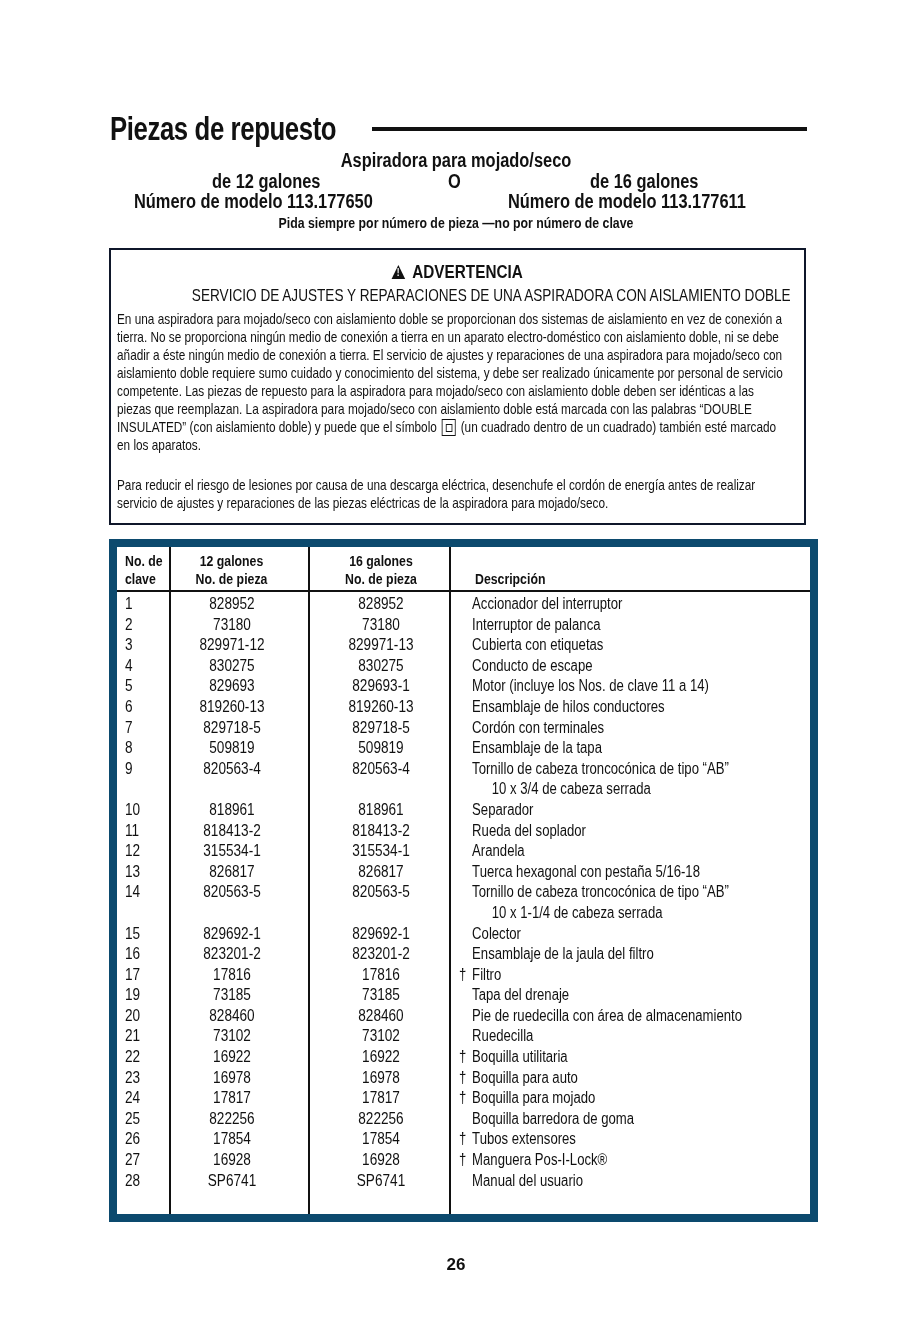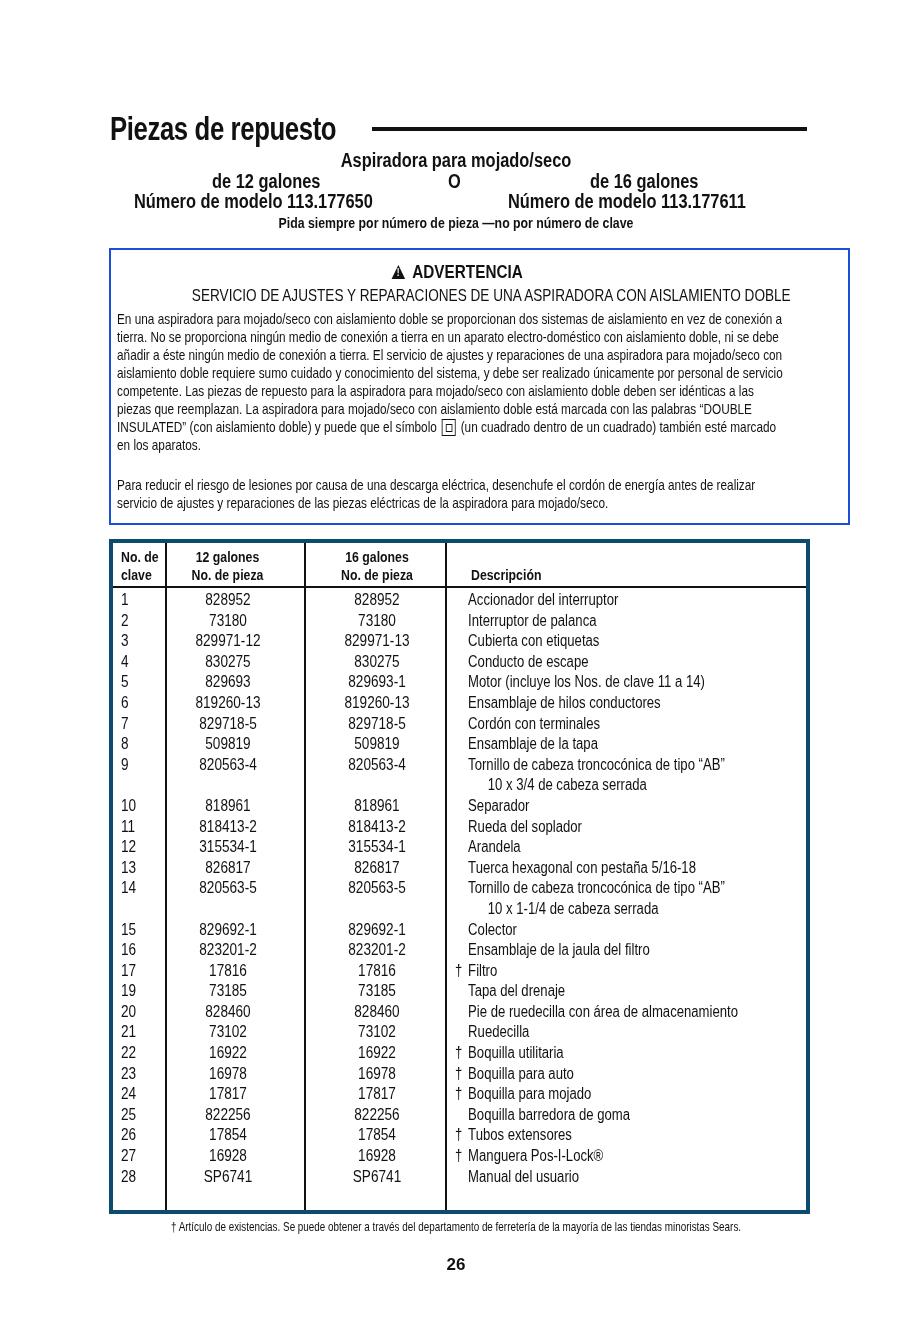--- a/index.html
+++ b/index.html
@@ -12,34 +12,34 @@
 
   .sub { position: absolute; font-weight: bold; white-space: nowrap; transform: scaleX(0.82); }
   .sub1 { left: 0; width: 912px; top: 143px; text-align: center; font-size: 20px; transform-origin: center top; }
   .sub-12 { left: 212px; top: 164px; font-size: 20px; transform-origin: left top; }
   .sub-o { left: 448px; top: 164px; font-size: 20px; transform-origin: left top; }
   .sub-16 { left: 590px; top: 164px; font-size: 20px; transform-origin: left top; }
   .sub-m12 { left: 134px; top: 184px; font-size: 20px; transform-origin: left top; }
   .sub-m16 { left: 508px; top: 184px; font-size: 20px; transform-origin: left top; }
   .sub-note { left: 0; width: 912px; top: 208px; text-align: center; font-size: 15px; transform-origin: center top; }
 
-  .warn-box { position: absolute; left: 109px; top: 242px; width: 693px; height: 273px; border: 2px solid #1d4ed8; box-sizing: content-box; padding-left: 44px; }
+  .warn-box { position: absolute; left: 109px; top: 242px; width: 693px; height: 273px; border: 2px solid #0f172a; box-sizing: content-box; }
   .warn-head { position: absolute; left: 0; width: 693px; top: 12px; text-align: center; font-size: 18px; font-weight: bold; }
   .warn-head .inner { display: inline-block; transform: scaleX(0.85); transform-origin: center top; white-space: nowrap; }
   .warn-icon { display: inline-block; width: 0; height: 0; border-left: 8px solid transparent; border-right: 8px solid transparent; border-bottom: 14px solid #111; position: relative; vertical-align: -1px; margin-right: 4px; }
   .warn-icon::after { content: "!"; position: absolute; left: -2px; top: 2px; color: #fff; font-size: 10px; font-weight: bold; }
   .warn-sub { position: absolute; left: 6px; width: 681px; top: 36px; text-align: center; font-size: 17px; font-weight: normal; }
   .warn-sub .inner { display: inline-block; transform: scaleX(0.80); transform-origin: center top; white-space: nowrap; }
   .warn-p { position: absolute; left: 6px; width: 822px; font-size: 14.4px; line-height: 18px; transform: scaleX(0.82); transform-origin: left top; }
   .warn-p1 { top: 60px; }
   .warn-p2 { top: 226px; }
   .dbl-sym { display: inline-block; width: 17px; height: 17px; border: 1.5px solid #111; vertical-align: -4px; position: relative; margin: 0 6px; box-sizing: border-box; }
   .dbl-sym::after { content: ""; position: absolute; left: 4px; top: 4px; width: 6px; height: 6px; border: 1.3px solid #111; }
 
-  .parts-table { position: absolute; left: 109px; top: 533px; width: 693px; height: 667px; border: 4px solid #0c4a6e; }
+  .parts-table { position: absolute; left: 109px; top: 533px; width: 693px; height: 667px; border: 8px solid #0c4a6e; }
   .col-line { position: absolute; top: 0; bottom: 0; width: 2px; background: #111; }
   .head-line { position: absolute; left: 0; right: 0; top: 43px; height: 2px; background: #111; }
   .th { position: absolute; font-size: 15px; font-weight: bold; line-height: 18px; white-space: nowrap; transform: scaleX(0.82); }
   .th-clave { left: 8px; top: 5px; transform-origin: left top; }
   .th-12 { left: 62px; width: 105px; top: 5px; text-align: center; transform-origin: center top; }
   .th-16 { left: 196px; width: 136px; top: 5px; text-align: center; transform-origin: center top; }
   .th-desc { left: 358px; top: 23px; transform-origin: left top; }
 
   .rows { position: absolute; left: 0; top: 47px; width: 693px; }
   .row { position: relative; height: 20.6px; font-size: 16px; line-height: 20.6px; }
@@ -269,17 +269,14 @@
         </div>
         <div class="row">
           <span class="cell c-key">28</span>
           <span class="cell c-12">SP6741</span>
           <span class="cell c-16">SP6741</span>
           <span class="cell c-desc"><span class="mark"></span><span>Manual del usuario</span></span>
         </div>
       </div>
   </div>
 
-  <div class="footnote">
-    <span class="inner">† Artículo de existencias. Se puede obtener a través del departamento de ferretería de la mayoría de las tiendas minoristas Sears.</span>
-  </div>
   <div class="page-num">26</div>
 </div>
 
 </body></html>

